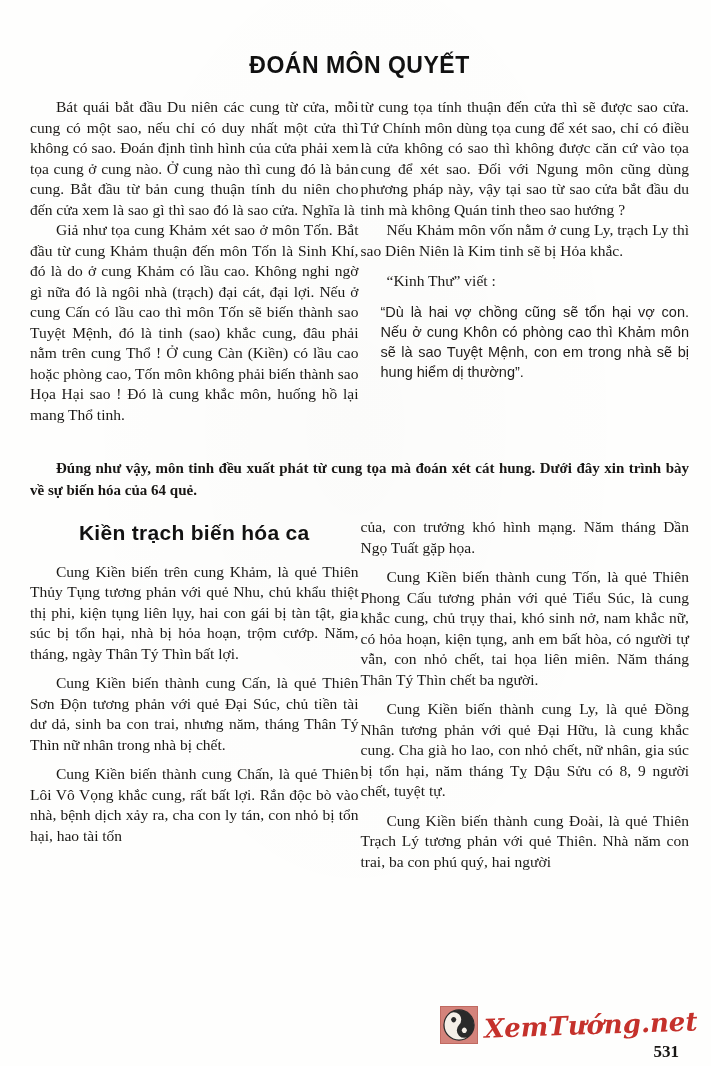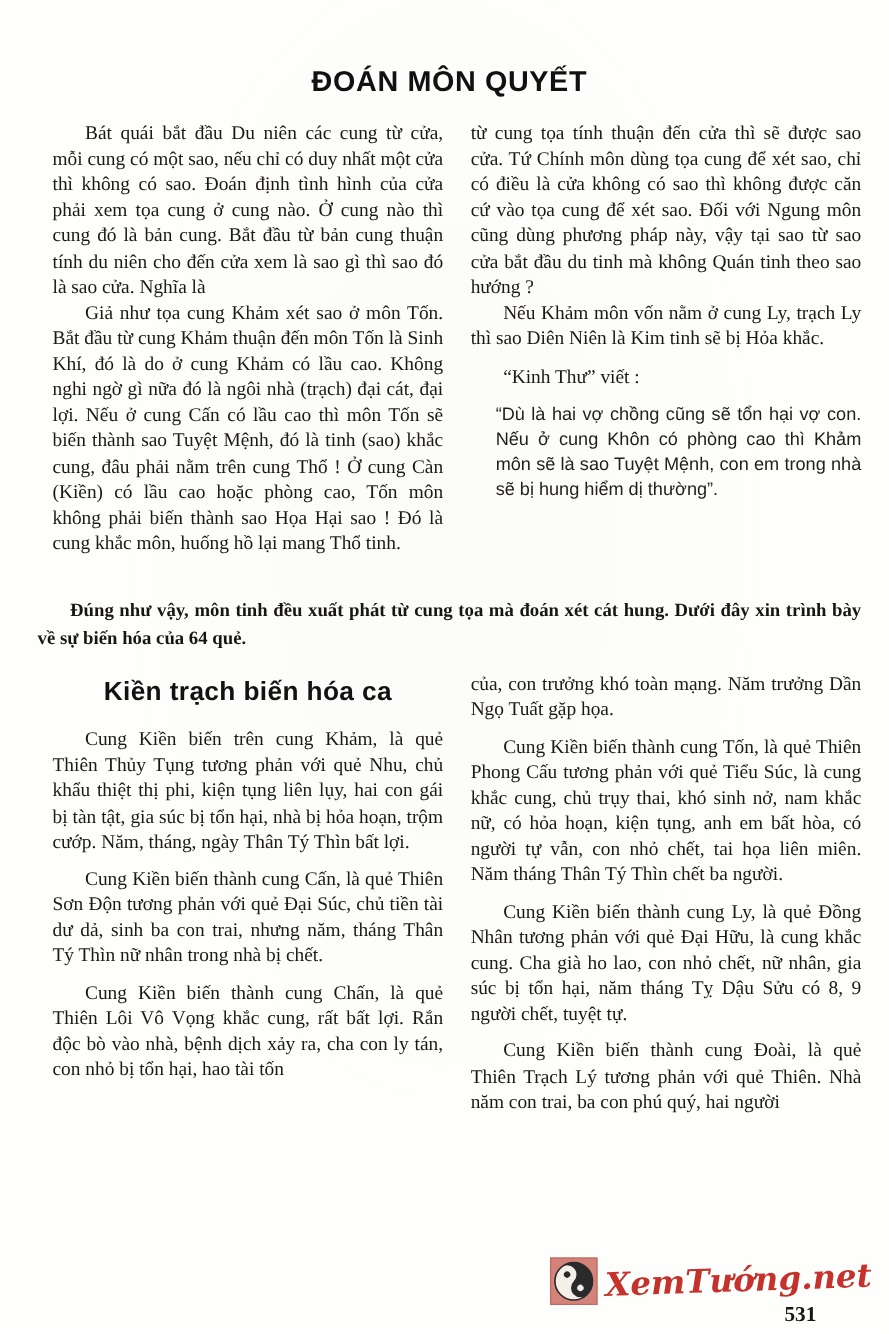--- a/index.html
+++ b/index.html
@@ -31,21 +31,21 @@
   }
   .section-title {
     text-align:center;
     font-family:"Liberation Sans", sans-serif;
     font-weight:bold;
     font-size:21px;
     letter-spacing:0.5px;
     margin:44px 0 20px 0;
     color:#111;
   }
-  .cols { display:flex; gap:22px;margin-left:12px; }
+  .cols { display:flex; gap:2px; }
   .col { width:50%; }
   .body-text {
     font-size:15.5px;
     line-height:20.5px;
     text-align:justify;
     color:#1b1916;
   }
   p.para { text-indent:26px; margin-bottom:9px; }
   p.para.no-indent { text-indent:0; }
   p.para.last { margin-bottom:0; }
@@ -94,21 +94,21 @@
     font-family:"DejaVu Serif", serif;
     font-style:italic;
     font-weight:bold;
     font-size:26px;
     color:#c5312b;
     line-height:1;
     transform:rotate(-2deg);
   }
   .page-number {
     position:absolute;
-    right:58px;
+    right:32px;
     bottom:4px;
     font-size:17px;
     font-weight:bold;
     font-family:"Liberation Serif", serif;
     color:#181614;
   }
 </style>
 </head>
 <body>
 
@@ -142,21 +142,21 @@
   </div>
 
   <div class="cols section3">
     <div class="col body-text">
       <h3 class="col-heading">Kiền trạch biến hóa ca</h3>
       <p class="para">Cung Kiền biến trên cung Khảm, là quẻ Thiên Thủy Tụng tương phản với quẻ Nhu, chủ khẩu thiệt thị phi, kiện tụng liên lụy, hai con gái bị tàn tật, gia súc bị tổn hại, nhà bị hỏa hoạn, trộm cướp. Năm, tháng, ngày Thân Tý Thìn bất lợi.</p>
       <p class="para">Cung Kiền biến thành cung Cấn, là quẻ Thiên Sơn Độn tương phản với quẻ Đại Súc, chủ tiền tài dư dả, sinh ba con trai, nhưng năm, tháng Thân Tý Thìn nữ nhân trong nhà bị chết.</p>
       <p class="para last">Cung Kiền biến thành cung Chấn, là quẻ Thiên Lôi Vô Vọng khắc cung, rất bất lợi. Rắn độc bò vào nhà, bệnh dịch xảy ra, cha con ly tán, con nhỏ bị tổn hại, hao tài tốn</p>
     </div>
     <div class="col body-text">
-      <p class="para no-indent">của, con trưởng khó toàn mạng. Năm trưởng Dần Ngọ Tuất gặp họa.</p>
+      <p class="para no-indent">của, con trưởng khó hình mạng. Năm tháng Dần Ngọ Tuất gặp họa.</p>
       <p class="para">Cung Kiền biến thành cung Tốn, là quẻ Thiên Phong Cấu tương phản với quẻ Tiểu Súc, là cung khắc cung, chủ trụy thai, khó sinh nở, nam khắc nữ, có hỏa hoạn, kiện tụng, anh em bất hòa, có người tự vẫn, con nhỏ chết, tai họa liên miên. Năm tháng Thân Tý Thìn chết ba người.</p>
       <p class="para">Cung Kiền biến thành cung Ly, là quẻ Đồng Nhân tương phản với quẻ Đại Hữu, là cung khắc cung. Cha già ho lao, con nhỏ chết, nữ nhân, gia súc bị tổn hại, năm tháng Tỵ Dậu Sửu có 8, 9 người chết, tuyệt tự.</p>
       <p class="para last">Cung Kiền biến thành cung Đoài, là quẻ Thiên Trạch Lý tương phản với quẻ Thiên. Nhà năm con trai, ba con phú quý, hai người</p>
     </div>
   </div>
 
   <div class="watermark">
     <span class="wm-logo">
       <svg width="32" height="32" viewBox="0 0 100 100" aria-hidden="true">
         <g transform="rotate(-45 50 50)">

